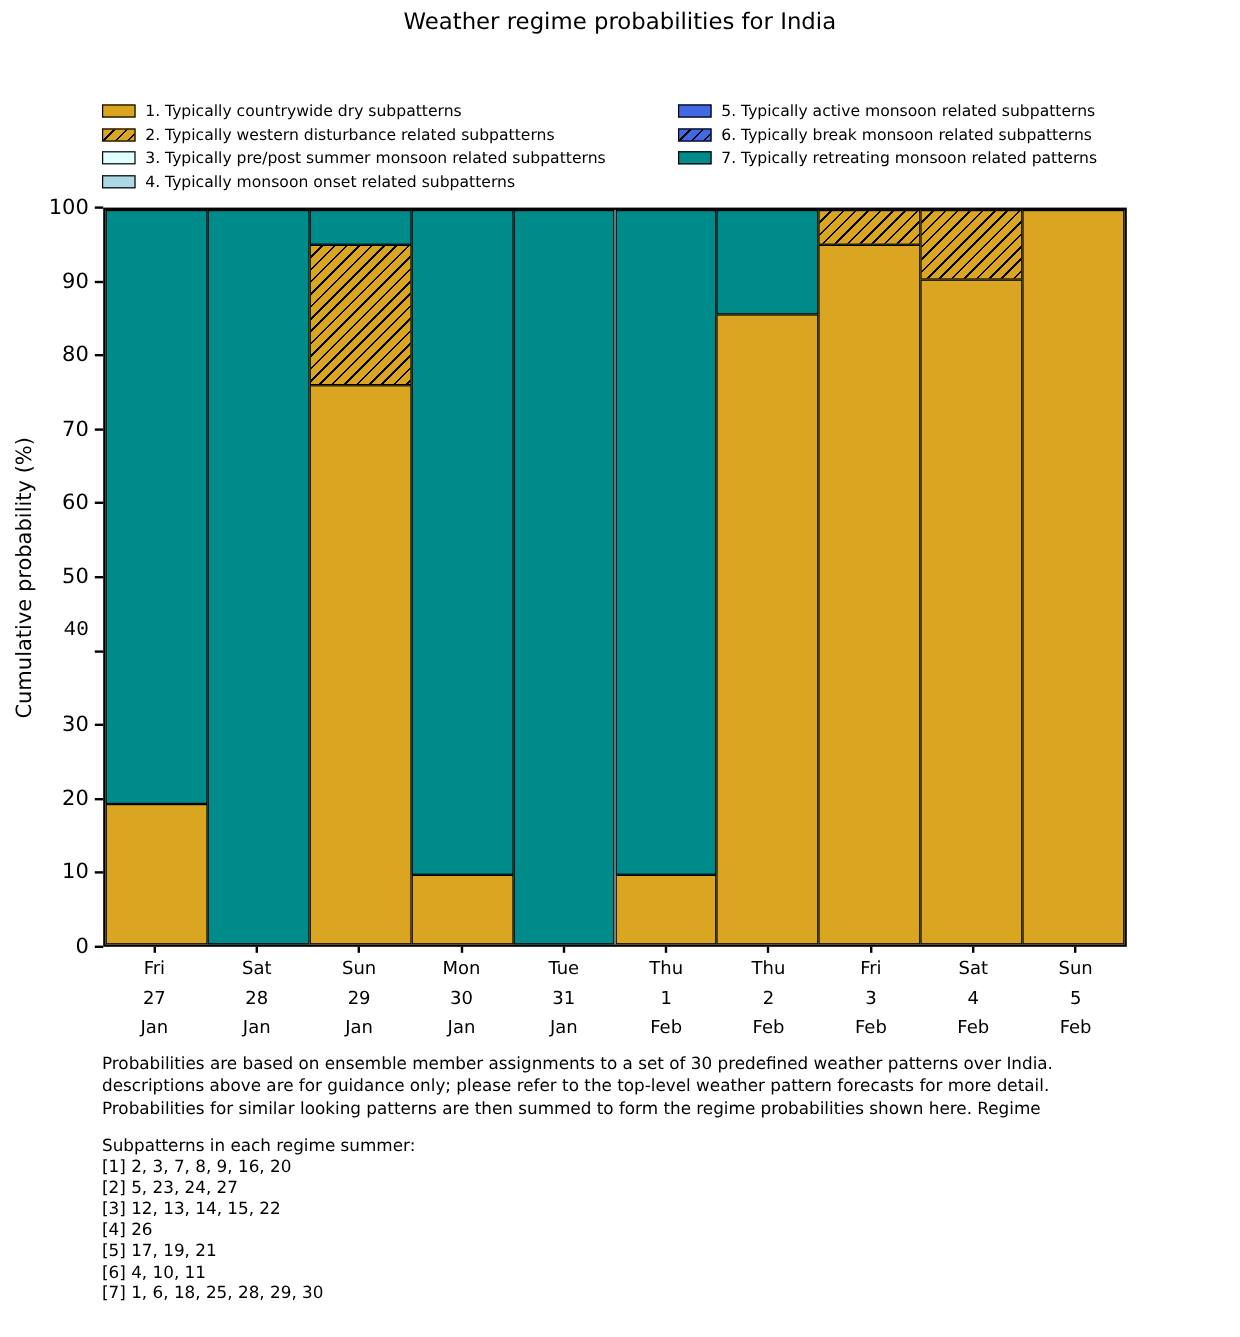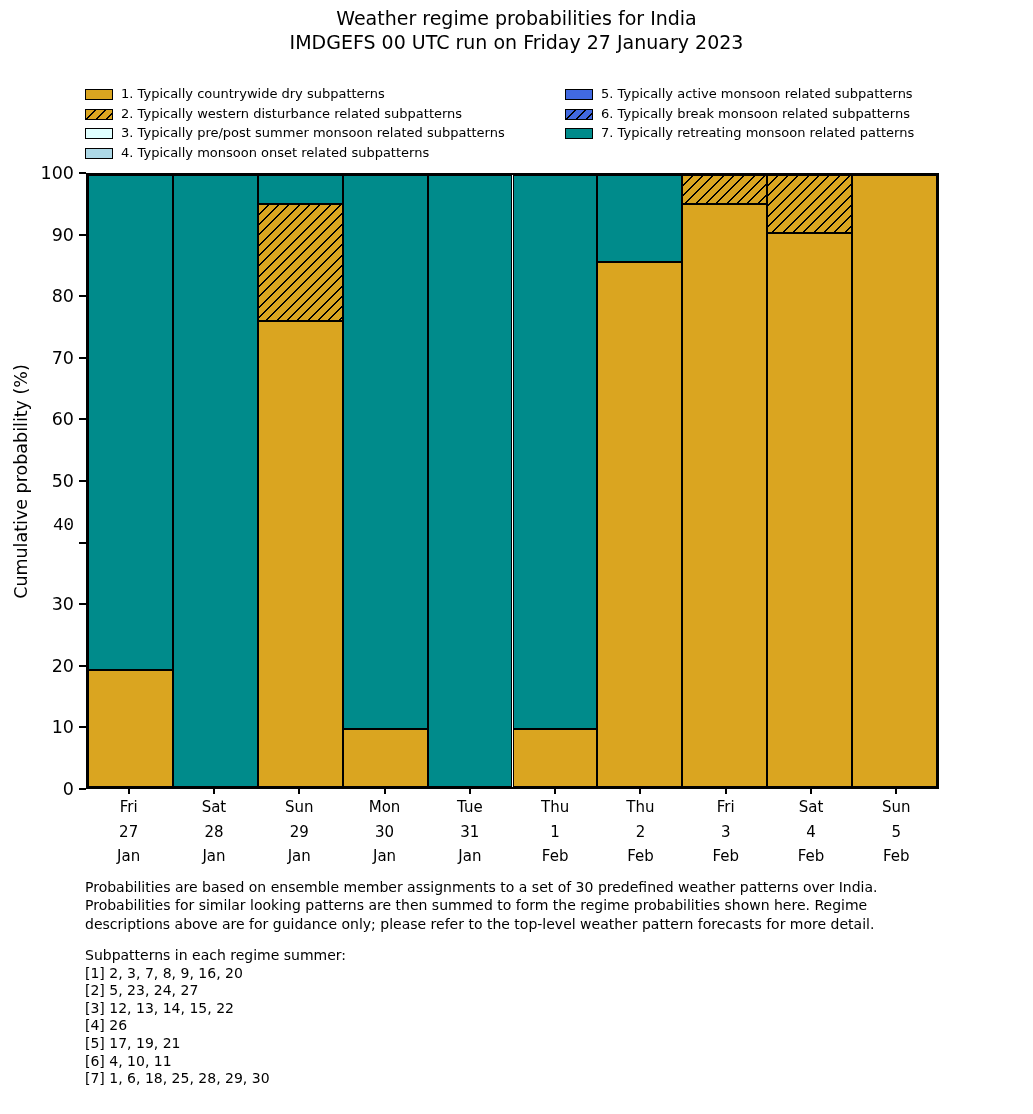--- a/index.html
+++ b/index.html
@@ -7,21 +7,21 @@
   #figure { position:relative; width:1033px; height:1114px; background:#fff; overflow:hidden; }
 
   .title-line { position:absolute; left:0; width:100%; text-align:center; font-size:19px; line-height:23px; }
   #title-1 { top:7px; }
   #title-2 { top:31px; }
 
   
   .legend-col { position:absolute; top:87px; }
   #legend-col-1 { left:85px; }
   #legend-col-2 { left:565px; }
-  .legend-item { display:flex; align-items:flex-end; height:13px; margin-bottom:6.6px; }
+  .legend-item { display:flex; align-items:flex-start; height:13px; margin-bottom:6.6px; }
   .swatch { display:inline-block; width:26px; height:9px; border:1.5px solid #000; flex:0 0 auto; }
   .legend-label { margin-left:8px; font-size:13px; line-height:13px; white-space:nowrap; }
 
   
   #plot-area { position:absolute; left:86px; top:173px; width:853px; height:616px;
                border:2px solid #000; box-sizing:border-box; background:#fff; }
   .bar { position:absolute; top:0; height:100%; }
   .seg { position:absolute; left:0; width:100%; border:1.8px solid #000; box-sizing:border-box; }
   .hatched { background-image:repeating-linear-gradient(135deg, transparent 0, transparent 5.8px, #000 5.8px, #000 7.3px); }
 
@@ -34,21 +34,20 @@
                   font-size:17.5px; transform:rotate(-90deg); }
 
   #footer { position:absolute; left:85px; top:878px; font-size:14px; line-height:18.4px; }
   #subpatterns { position:absolute; left:85px; top:947px; font-size:14px; line-height:17.6px; }
 </style>
 </head>
 <body>
 
 <div id="figure">
   <div class="title-line" id="title-1">Weather regime probabilities for India</div>
-  <div class="title-line" id="title-2">IMDGEFS 00 UTC run on Friday 27 January 2023</div>
 
   <div class="legend-col" id="legend-col-1">
       <div class="legend-item">
         <span class="swatch" style="background-color: rgb(218, 165, 32);"></span>
         <span class="legend-label">1. Typically countrywide dry subpatterns</span>
       </div>
       <div class="legend-item">
         <span class="swatch hatched" style="background-color: rgb(218, 165, 32);"></span>
         <span class="legend-label">2. Typically western disturbance related subpatterns</span>
       </div>
@@ -114,22 +113,22 @@
         <div class="seg" style="bottom: 0%; height: 90.48%; background-color: rgb(218, 165, 32);"></div>
         <div class="seg hatched" style="bottom: 90.48%; height: 9.52%; background-color: rgb(218, 165, 32);"></div>
       </div>
       <div class="bar" style="left: 90%; width: 10%;">
         <div class="seg" style="bottom: 0%; height: 100%; background-color: rgb(218, 165, 32);"></div>
       </div>
     </div>
 
   <div id="footer">
       <div>Probabilities are based on ensemble member assignments to a set of 30 predefined weather patterns over India.</div>
+      <div>descriptions above are for guidance only; please refer to the top-level weather pattern forecasts for more detail.</div>
       <div>Probabilities for similar looking patterns are then summed to form the regime probabilities shown here. Regime</div>
-      <div>descriptions above are for guidance only; please refer to the top-level weather pattern forecasts for more detail.</div>
     </div>
   <div id="subpatterns">
       <div>Subpatterns in each regime summer:</div>
       <div>[1] 2, 3, 7, 8, 9, 16, 20</div>
       <div>[2] 5, 23, 24, 27</div>
       <div>[3] 12, 13, 14, 15, 22</div>
       <div>[4] 26</div>
       <div>[5] 17, 19, 21</div>
       <div>[6] 4, 10, 11</div>
       <div>[7] 1, 6, 18, 25, 28, 29, 30</div>

